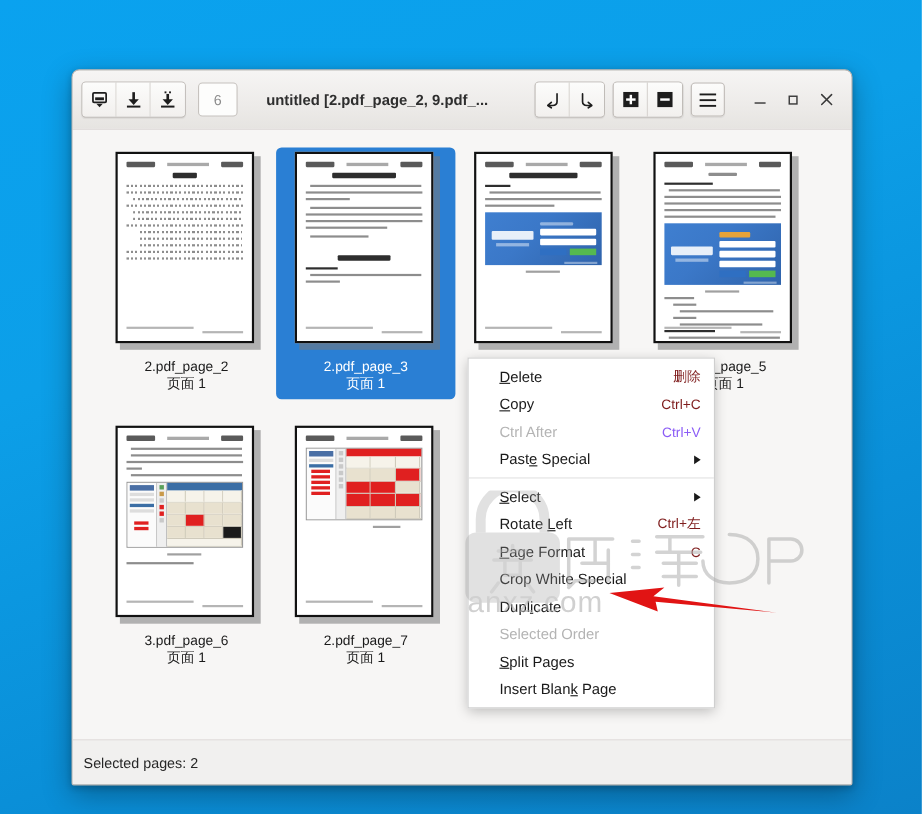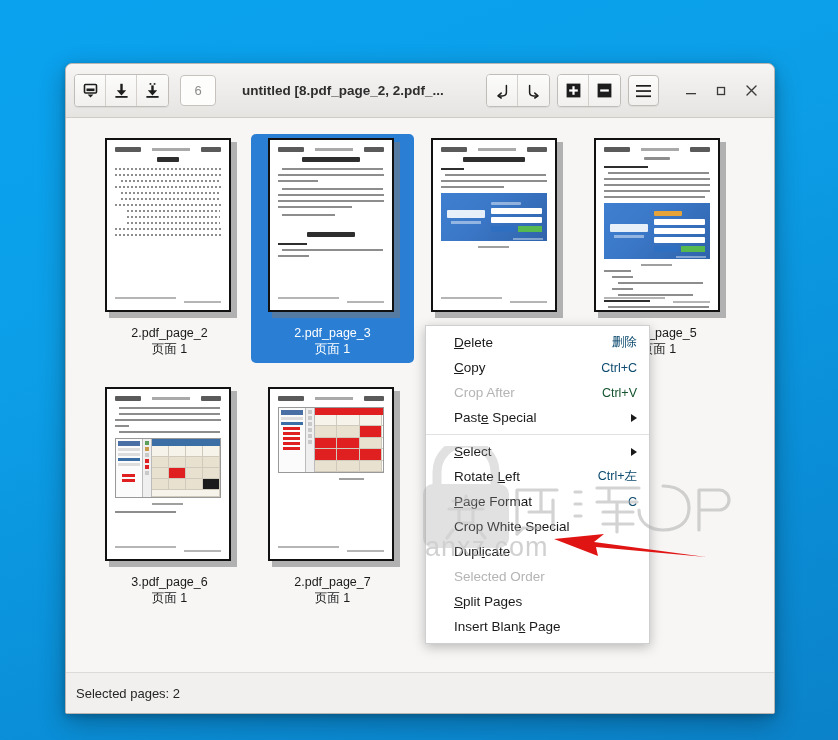--- a/index.html
+++ b/index.html
@@ -226,22 +226,22 @@
     display: flex; align-items: center;
     height: 25px;
     padding: 0 12px 0 28px;
     color: #1a1a1a;
     white-space: nowrap;
     cursor: default;
     position: relative;
   }
   .mi.disabled { color: #b4b4b4; }
   .mi .lbl { flex: 1; }
-  .mi .acc { color: #0c4a6e; font-size: 12.5px; margin-left: 14px; }
-  .mi.disabled .acc { color: #14532d; }
+  .mi .acc { color: #7f1d1d; font-size: 12.5px; margin-left: 14px; }
+  .mi.disabled .acc { color: #8b5cf6; }
   .mi u { text-decoration: underline; }
   .msep { height: 1px; background: #e2e2e2; margin: 4px 0; }
   .arrow-r {
     width: 0; height: 0;
     border-left: 6px solid #1a1a1a;
     border-top: 4.5px solid transparent;
     border-bottom: 4.5px solid transparent;
     margin-left: 10px;
   }
 
@@ -287,21 +287,21 @@
           <path d="M3.8 8.2 L13.2 8.2 L8.5 13.4 Z" fill="#1d1d1d"></path>
           <rect x="2.4" y="14" width="12.2" height="1.8" fill="#1d1d1d"></rect>
         </svg>
       </div>
     </div>
 
     <div id="page-count-box">
       <span>6</span>
     </div>
 
-    <div id="win-title">untitled [8.pdf_page_2, 2.pdf_...</div>
+    <div id="win-title">untitled [2.pdf_page_2, 9.pdf_...</div>
 
     <div id="hdr-spacer"></div>
 
     <div class="btn-group">
       <div class="tbtn">
         <svg width="18" height="18" viewBox="0 0 18 18">
           <path d="M13.4 3.4 C13.4 3.4 13.4 9.4 13.4 10.6 C13.4 12.6 11.6 13.9 9.4 13.9 L5.6 13.9" fill="none" stroke="#1d1d1d" stroke-width="1.5" stroke-linecap="round"></path>
           <path d="M8.2 11.1 L5.0 13.9 L8.2 16.0" fill="none" stroke="#1d1d1d" stroke-width="1.5" stroke-linecap="round" stroke-linejoin="round"></path>
         </svg>
       </div>
@@ -713,21 +713,21 @@
     <div id="ctxmenu">
       <div class="mi">
         <span class="lbl"><u>D</u>elete</span>
           <span class="acc">删除</span>
       </div>
       <div class="mi">
         <span class="lbl"><u>C</u>opy</span>
           <span class="acc">Ctrl+C</span>
       </div>
       <div class="mi disabled">
-        <span class="lbl">Crop After</span>
+        <span class="lbl">Ctrl After</span>
         <span class="acc">Ctrl+V</span>
       </div>
       <div class="mi">
         <span class="lbl">Past<u>e</u> Special</span>
         <span class="arrow-r"></span>
       </div>
 
       <div class="msep"></div>
 
       <div class="mi">

